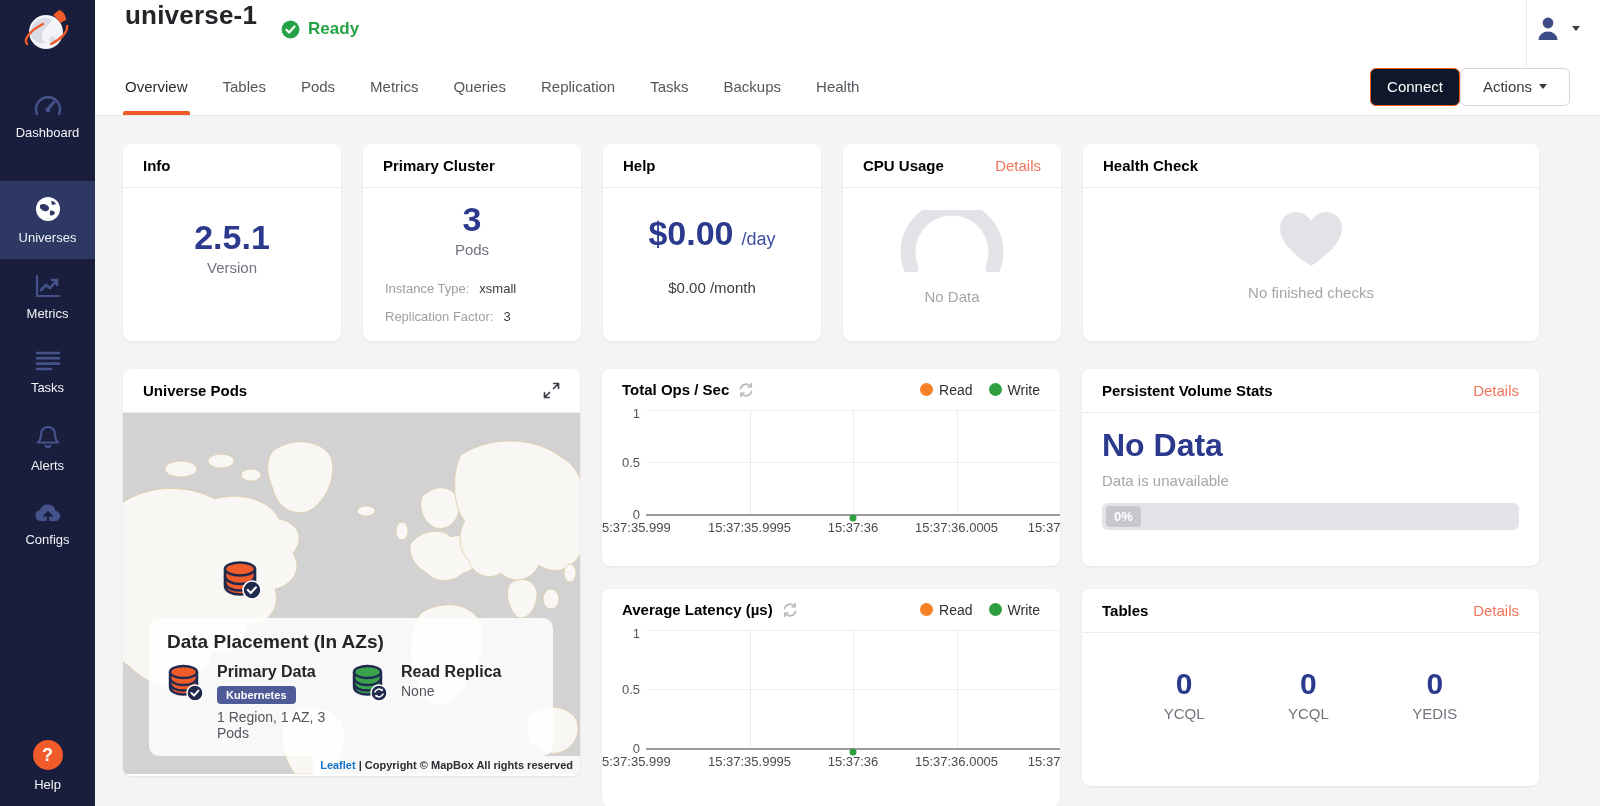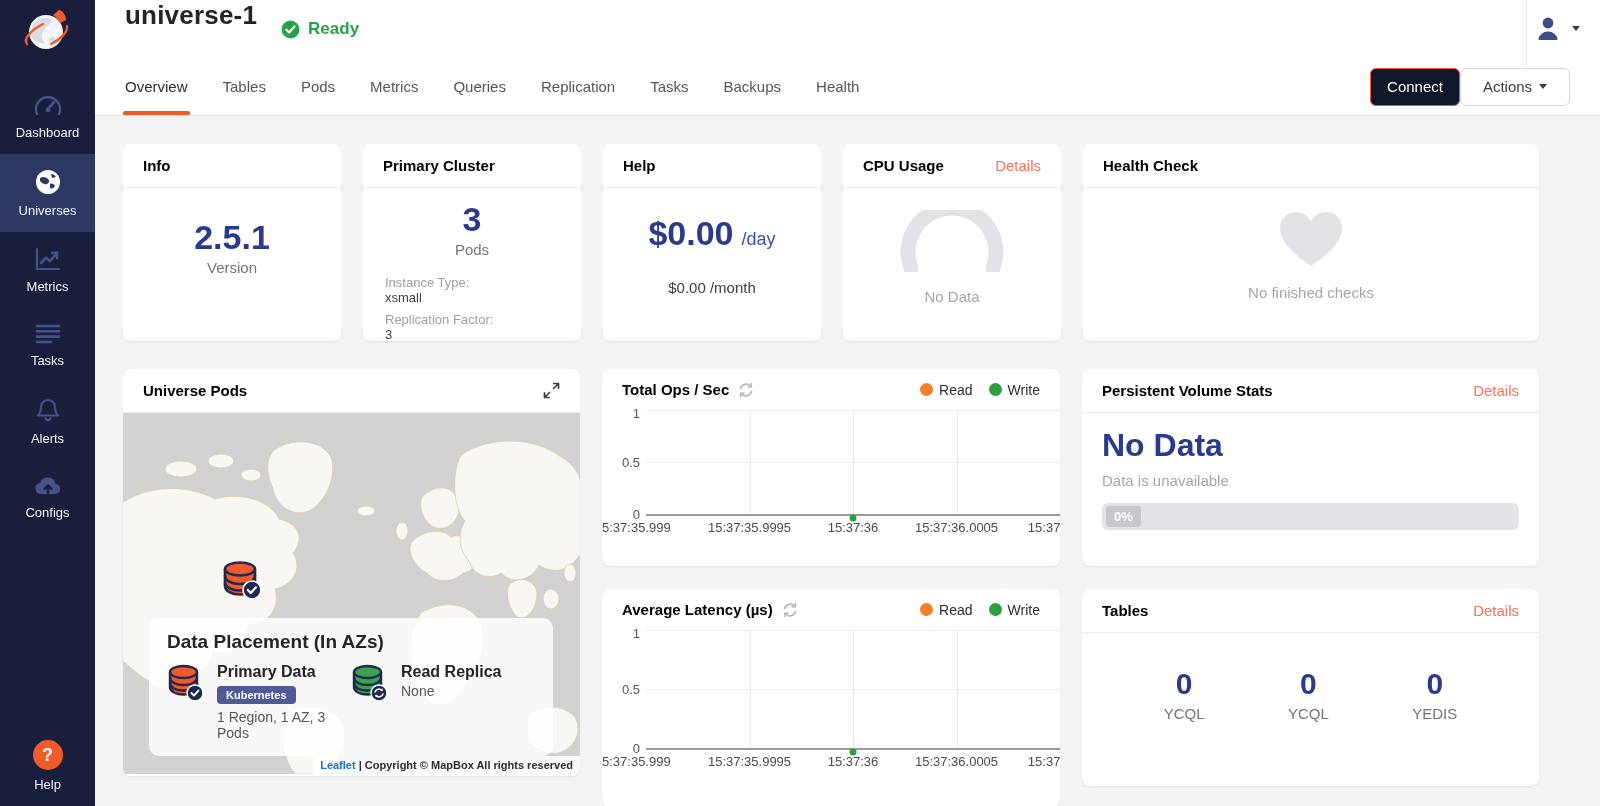--- a/index.html
+++ b/index.html
@@ -5,21 +5,21 @@
   * { margin:0; padding:0; box-sizing:border-box; }
   html,body { width:1600px; height:806px; overflow:hidden; }
   body { font-family:"Liberation Sans", sans-serif; background:#f4f4f5; color:#2c2c33; }
 
   
   .sidebar { position:fixed; left:0; top:0; width:95px; height:806px; background:#181e3c; z-index:50; }
   .logo { width:95px; height:66px; display:flex; align-items:center; justify-content:center; }
   .nav { margin-top:14px; }
   .nav-item { display:flex; flex-direction:column; align-items:center; padding:15px 2px 14px; cursor:pointer; color:#46538a; }
   .nav-item .nav-label { color:#f2f3f7; font-size:13px; margin-top:8px; }
-  .nav-item.active { background:#2d3963; color:#ffffff; }
+  .nav-item.active { background:#2d3963; color:#ffffff;margin-top:27px; }
   .nav-item svg { display:block; }
   .help-item { position:absolute; bottom:14px; left:0; width:95px; display:flex; flex-direction:column; align-items:center; cursor:pointer; }
   .help-circle { width:30px; height:30px; border-radius:50%; background:#f15a29; color:#fff; font-weight:bold; font-size:18px; display:flex; align-items:center; justify-content:center; }
   .help-label { color:#f2f3f7; font-size:13px; margin-top:7px; }
 
   
   .main { margin-left:95px; }
   .header { background:#fff; border-bottom:1px solid #e6e6e9; position:relative; }
   .header-top { display:flex; height:58px; padding:0 30px; }
   .page-title { font-size:26px; font-weight:bold; color:#242429; letter-spacing:0.2px; }
@@ -50,21 +50,21 @@
   .card { background:#fff; border-radius:8px; box-shadow:0 1px 2px rgba(40,40,60,0.08); overflow:hidden; position:relative; }
   .card-header { display:flex; align-items:center; justify-content:space-between; padding:13px 20px; border-bottom:1px solid #ececef; }
   .card-title { font-size:15px; font-weight:bold; color:#000000; }
   .details-link { font-size:15px; color:#f0755b; cursor:pointer; }
 
   
   .metric-body { display:flex; flex-direction:column; align-items:center; justify-content:center; padding:18px 10px; }
   .big-num { font-size:34px; font-weight:bold; color:#2b3a8c; line-height:1.15; }
   .metric-sub { font-size:15px; color:#73737d; margin-top:2px; }
   .kv-rows { width:100%; padding:10px 22px 0; }
-  .kv-row { display:flex; font-size:13px; margin-top:7px;flex-direction:column; }
+  .kv-row { display:flex; font-size:13px; margin-top:13px; }
   .kv-key { color:#9d9da5; margin-right:10px; }
   .kv-val { color:#3c3c44; }
   .cost-line { display:flex; align-items:baseline; gap:8px; }
   .cost-unit { font-size:18px; color:#3d4da0; }
   .cost-month { font-size:15px; color:#3c3c44; margin-top:26px; }
   .empty-label { font-size:15px; color:#a5a5ad; margin-top:12px; }
 
   
   .map-card { height:407px; }
   .map-wrap { position:relative; height:361px; cursor:grab; }

